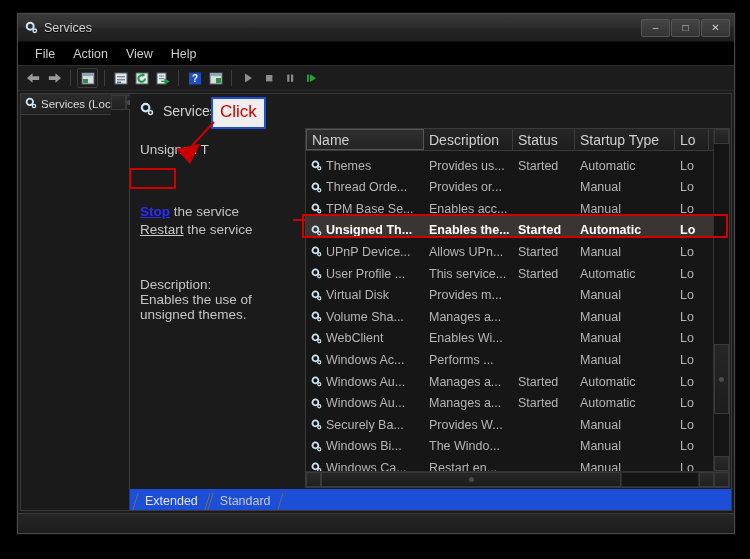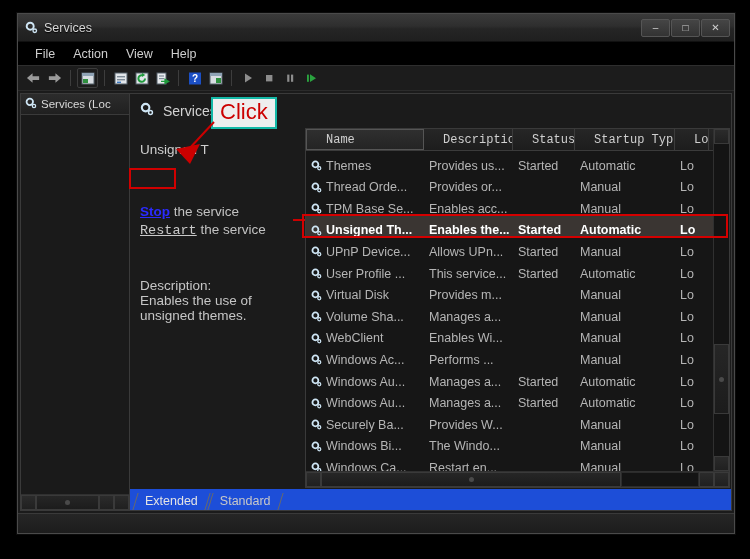--- a/index.html
+++ b/index.html
@@ -90,21 +90,21 @@
     display: flex;
     min-height: 0;
     background: #1b1b1b;
     padding: 2px;
     box-sizing: border-box;
   }
 
   
   #treepane {
     width: 110px;
-    display: flex; flex-direction: column;
+    display: flex; flex-direction: row;
     border: 1px solid #3a3a3a;
     background: #1a1a1a;
     box-sizing: border-box;
     flex: none;
   }
   #tree-header {
     height: 20px;
     background: linear-gradient(to bottom, #2c2c2c, #202020);
     border-bottom: 1px solid #3a3a3a;
     display: flex; align-items: center;
@@ -168,43 +168,43 @@
   .action-line {
     font-size: 13.5px; color: #c2c2c2;
     margin-top: 3px;
     white-space: nowrap;
   }
   #stop-link {
     color: #2b2bff; text-decoration: underline;
     font-weight: bold;
   }
   #restart-link {
-    color: #c9c9c9; text-decoration: underline; font-family: Liberation Mono, monospace;
+    color: #c9c9c9; text-decoration: underline;
   }
   #stop-line { margin-top: 47px; }
   #desc-head { font-size: 13.5px; color: #c6c6c6; margin-top: 40px; }
   .desc-line { font-size: 13.5px; color: #c6c6c6; }
 
   
   #stop-box {
     position: absolute;
     left: -1px; top: 40px;
     width: 47px; height: 21px;
     border: 2px solid #d00000;
     box-sizing: border-box;
     pointer-events: none;
   }
   
   #click-callout {
     position: absolute;
     left: 81px; top: -31px;
     background: #eeeeee;
-    border: 2px solid #14b8a6;
+    border: 2px solid #1d4ed8;
     color: #cc0000;
-    font-size: 22px;
+    font-size: 17px;
     padding: 0 7px 2px 7px;
     line-height: 26px;
   }
   #ann-svg { position: absolute; left: 0; top: 0; overflow: visible; pointer-events: none; }
 
   
   #listwrap {
     flex: 1; min-width: 0;
     display: flex; flex-direction: column;
     border: 1px solid #3a3a3a;
@@ -215,26 +215,26 @@
   }
   #listmain { flex: 1; display: flex; min-height: 0; }
   #listcols { flex: 1; min-width: 0; display: flex; flex-direction: column; }
 
   #listhead {
     display: flex; height: 21px; flex: none;
     background: linear-gradient(to bottom,#262626,#1d1d1d);
     border-bottom: 1px solid #3b3b3b;
   }
   #listhead .hcell {
-    color: #d0d0d0; font-size: 12px;
+    color: #d0d0d0; font-size: 14px;
     display: flex; align-items: center;
-    padding-left: 19px;
+    padding-left: 5px;
     border-right: 1px solid #3b3b3b;
     box-sizing: border-box;
-    overflow: hidden; white-space: nowrap; font-family: Liberation Mono, monospace;
+    overflow: hidden; white-space: nowrap;
   }
   #listhead .hcell.first {
     border: 1px solid #555;
     background: linear-gradient(to bottom,#2f2f2f,#242424);
   }
 
   #listrows { flex: 1; overflow: hidden; }
   .row {
     display: flex; height: 21.6px; align-items: flex-end;
     box-sizing: border-box;

